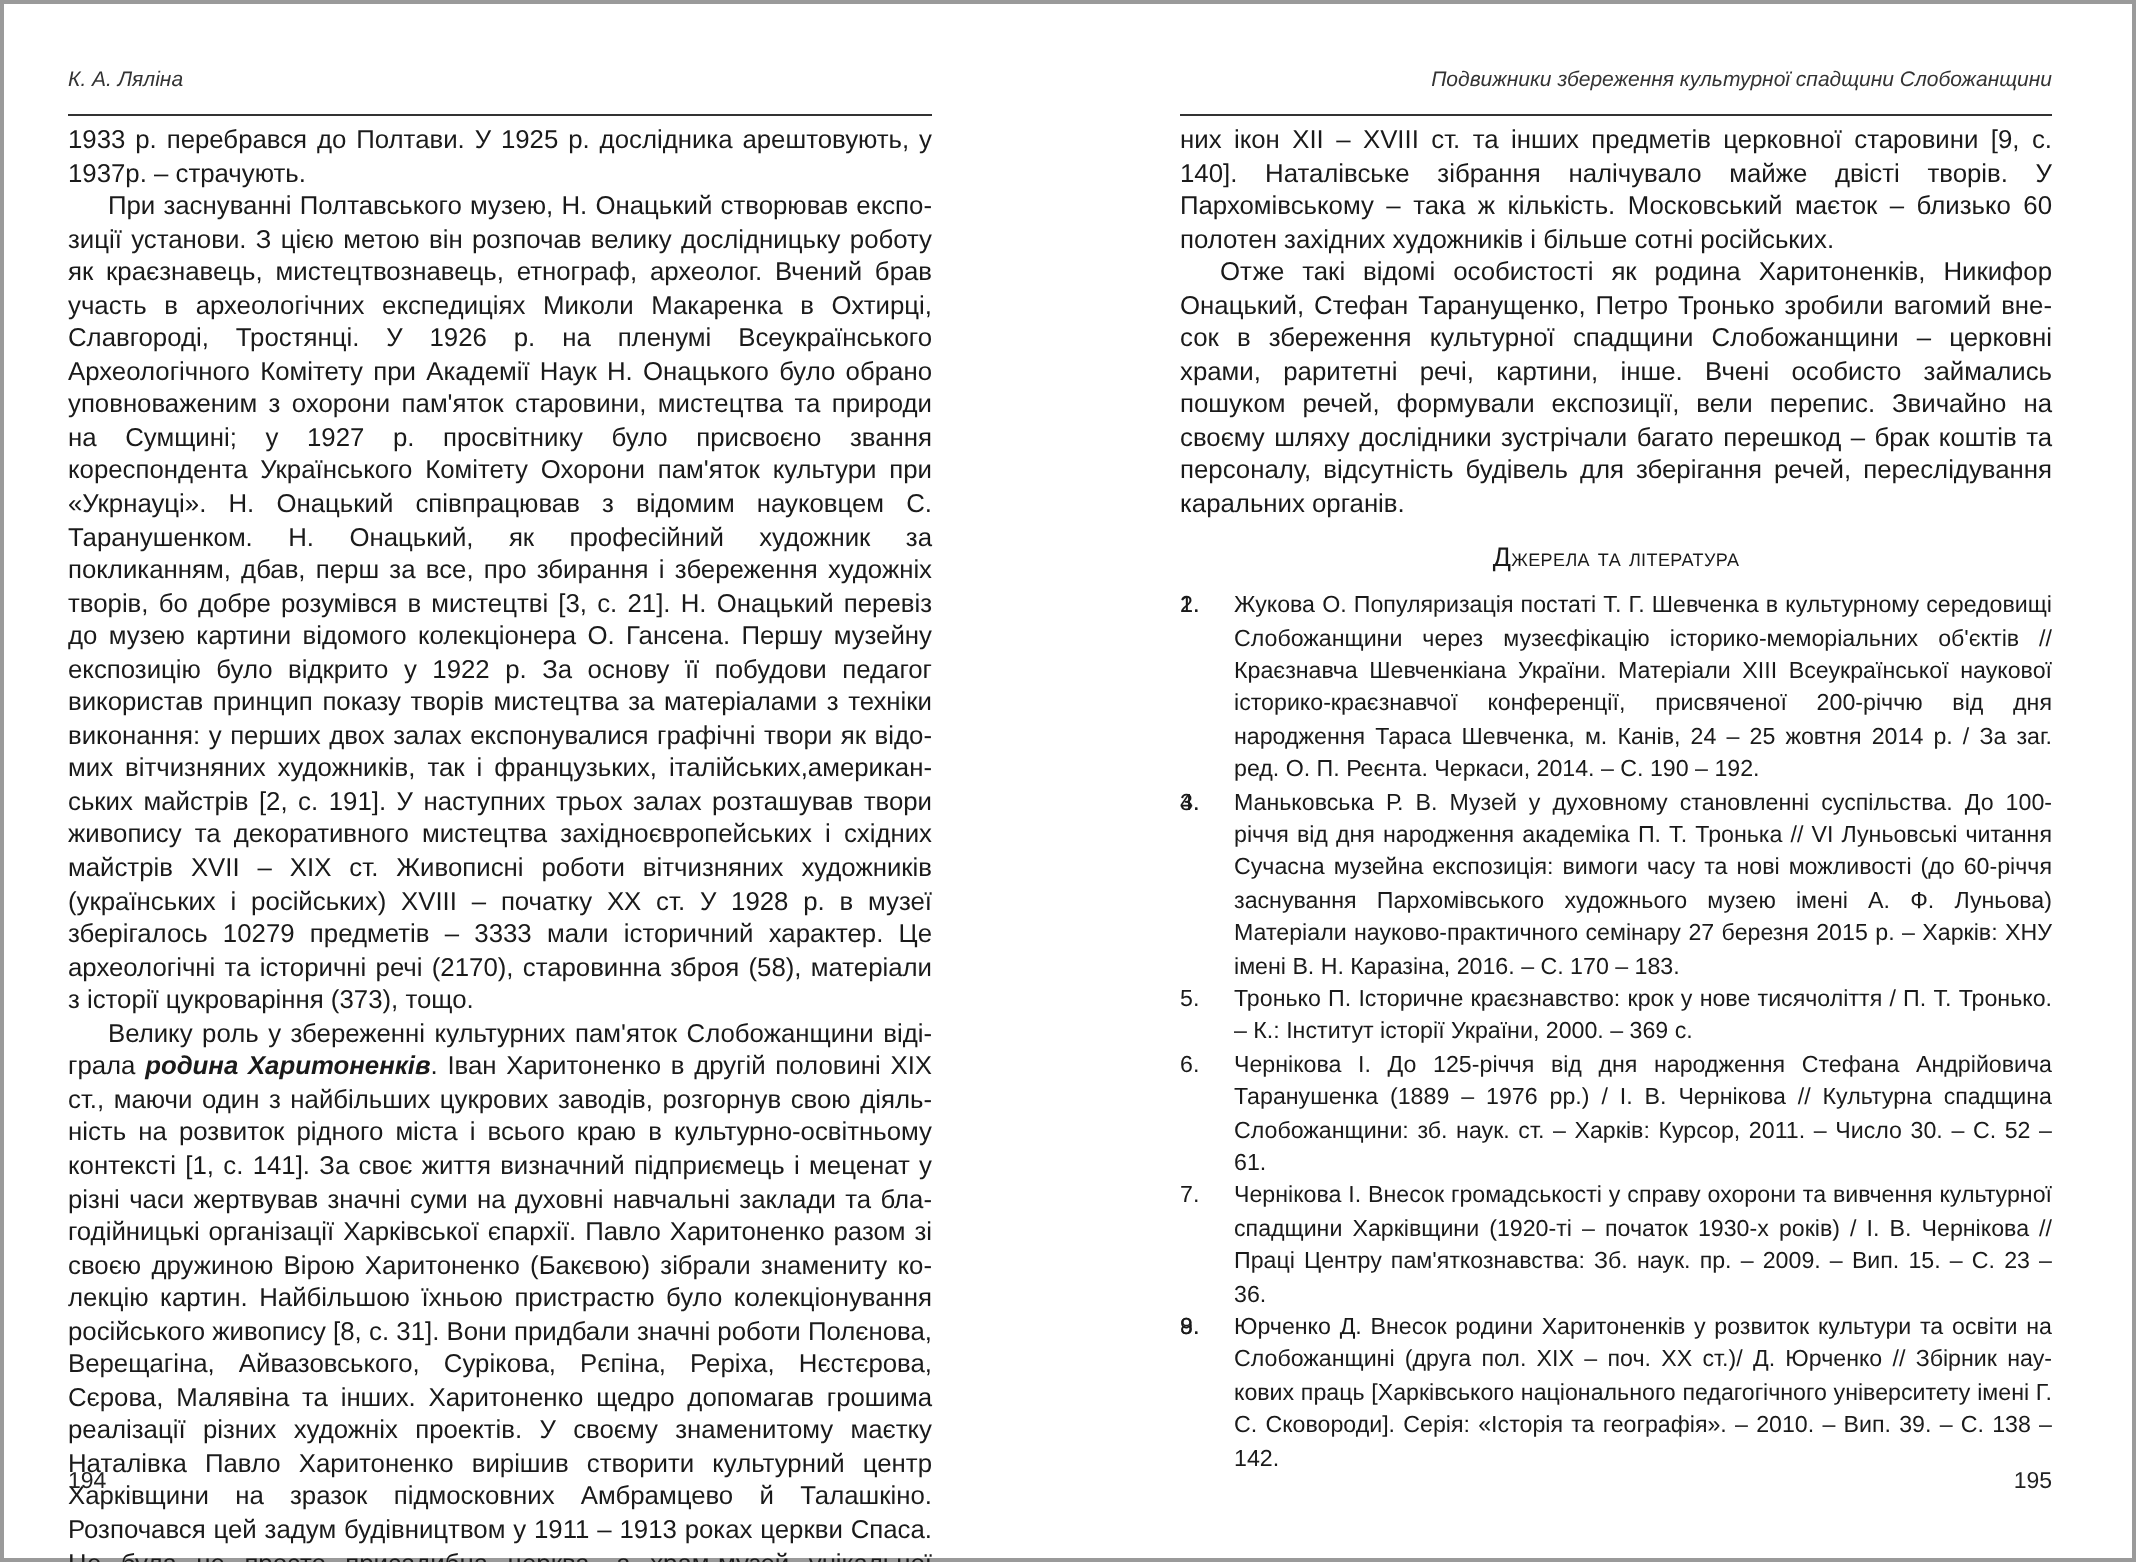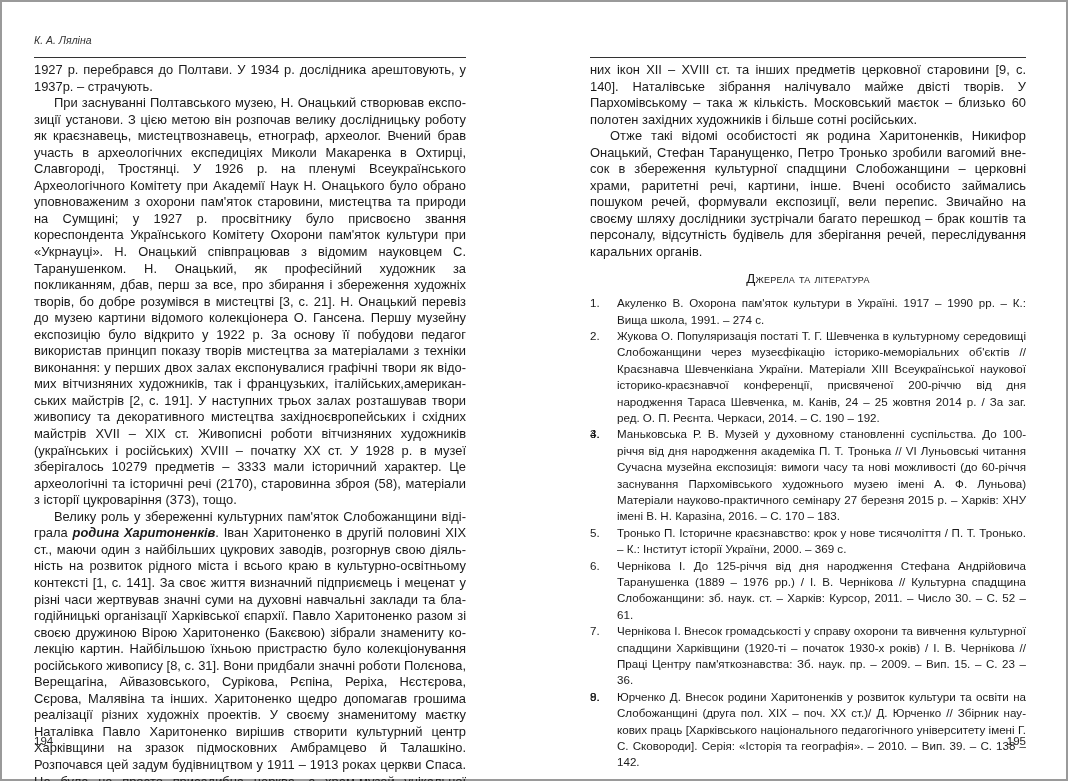--- a/index.html
+++ b/index.html
@@ -48,39 +48,40 @@
 </head>
 <body>
 
 <div class="spread">
 
   <div class="page page-left">
     <div class="running-head">К. А. Ляліна</div>
     <div class="head-rule"></div>
 
     <div class="body-text">
-      <p class="no-indent">1927 р. перебрався до Полтави. У 1934 р. дослідника арештовують, у 1937р. – страчують.</p>
+      <p class="no-indent">1933 р. перебрався до Полтави. У 1925 р. дослідника арештовують, у 1937р. – страчують.</p>
       <p>При заснуванні Полтавського музею, Н. Онацький створював експо­зиції установи. З цією метою він розпочав велику дослідницьку роботу як краєзнавець, мистецтвознавець, етнограф, археолог. Вчений брав участь в археологічних експедиціях Миколи Макаренка в Охтирці, Славгороді, Тростянці. У 1926 р. на пленумі Всеукраїнського Археологічного Комітету при Академії Наук Н. Онацького було обрано уповноваженим з охорони пам'яток старовини, мистецтва та природи на Сумщині; у 1927 р. про­світнику було присвоєно звання кореспондента Українського Комітету Охорони пам'яток культури при «Укрнауці». Н. Онацький спів­працював з відомим науковцем С. Таранушенком. Н. Онацький, як професійний ху­дожник за покликанням, дбав, перш за все, про збирання і збереження художніх творів, бо добре розумівся в мистецтві [3, с. 21]. Н. Онацький перевіз до музею картини відомого колекціонера О. Гансена. Першу му­зейну експозицію було відкрито у 1922 р. За основу її побудови педагог використав принцип показу творів мистецтва за матеріалами з техніки виконання: у перших двох залах експонувалися графічні твори як відо­мих вітчизняних художників, так і французьких, італійських,американ­ських майстрів [2, с. 191]. У наступних трьох залах розташував твори живопису та декоративного мистецтва західноєвропейських і східних майстрів XVII – XIX ст. Живописні роботи вітчизняних художників (україн­ських і російських) XVIII – початку XX ст. У 1928 р. в музеї зберігалось 10279 предметів – 3333 мали історичний характер. Це археологічні та історичні речі (2170), старовинна зброя (58), матеріали з історії цукро­варіння (373), тощо.</p>
       <p><span>Велику роль у збереженні культурних пам'яток Слобожанщини віді­грала </span><b>родина Харитоненків</b><span>. Іван Харитоненко в другій половині XIX ст., маючи один з найбільших цукрових заводів, розгорнув свою діяль­ність на розвиток рідного міста і всього краю в культурно-освітньому контексті [1, с. 141]. За своє життя визначний підприємець і меценат у різні часи жертвував значні суми на духовні навчальні заклади та бла­годійницькі організації Харківської єпархії. Павло Харитоненко разом зі своєю дружиною Вірою Харитоненко (Бакєвою) зібрали знамениту ко­лекцію картин. Найбільшою їхньою пристрастю було колекціонування російського живопису [8, с. 31]. Вони придбали значні роботи Полєнова, Верещагіна, Айвазовського, Сурікова, Рєпіна, Реріха, Нєстєрова, Сєрова, Малявіна та інших. Харитоненко щедро допомагав грошима реалізації різних художніх проектів. У своєму знаменитому маєтку Наталівка Павло Харитоненко вирішив створити культурний центр Харківщини на зразок підмосковних Амбрамцево й Талашкіно. Розпочався цей задум будівни­цтвом у 1911 – 1913 роках церкви Спаса. Це була не просто присадиб­на церква, а храм-музей унікальної колекції П. Харитоненка старовин-</span></p>
     </div>
 
     <div class="folio">194</div>
   </div>
 
   <div class="page page-right">
+    <div class="running-head">Подвижники збереження культурної спадщини Слобожанщини</div>
     <div class="head-rule"></div>
 
     <div class="body-text">
       <p class="no-indent">них ікон XII – XVIII ст. та інших предметів церковної старовини [9, с. 140]. Наталівське зібрання налічувало майже двісті творів. У Пархомівському – така ж кількість. Московський маєток – близько 60 полотен західних ху­дожників і більше сотні російських.</p>
       <p>Отже такі відомі особистості як родина Харитоненків, Никифор Онацький, Стефан Таранущенко, Петро Тронько зробили вагомий вне­сок в збереження культурної спадщини Слобожанщини – церковні храми, раритетні речі, картини, інше. Вчені особисто займались пошуком речей, формували експозиції, вели перепис. Звичайно на своєму шляху дослід­ники зустрічали багато перешкод – брак коштів та персоналу, відсутність будівель для зберігання речей, переслідування каральних органів.</p>
 
       <div class="section-title">Джерела та література</div>
 
       <ol class="refs">
-        <li><span class="num">1.</span><span>Акуленко В. Охорона пам'яток культури в Україні. 1917 – 1990 рр. – К.: Вища школа, 1991. – 274 с.</span></li>
+        <li><span class="num">1.</span></li>
         <li><span class="num">2.</span><span>Жукова О. Популяризація постаті Т. Г. Шевченка в культурному середови­щі Слобожанщини через музеєфікацію історико-меморіальних об'єктів // Краєзнавча Шевченкіана України. Матеріали XIII Всеукраїнської наукової істо­рико-краєзнавчої конференції, присвяченої 200-річчю від дня народження Тараса Шевченка, м. Канів, 24 – 25 жовтня 2014 р. / За заг. ред. О. П. Реєнта. Черкаси, 2014. – С. 190 – 192.</span></li>
         <li><span class="num">3.</span></li>
         <li><span class="num">4.</span><span>Маньковська Р. В. Музей у духовному становленні суспільства. До 100-річчя від дня народження академіка П. Т. Тронька // VI Луньовські читання Сучасна музейна експозиція: вимоги часу та нові можливості (до 60-річчя заснуван­ня Пархомівського художнього музею імені А. Ф. Луньова) Матеріали науко­во-практичного семінару 27 березня 2015 р. – Харків: ХНУ імені В. Н. Каразіна, 2016. – С. 170 – 183.</span></li>
         <li><span class="num">5.</span><span>Тронько П. Історичне краєзнавство: крок у нове тисячоліття / П. Т. Тронько. – К.: Інститут історії України, 2000. – 369 с.</span></li>
         <li><span class="num">6.</span><span>Чернікова І. До 125-річчя від дня народження Стефана Андрійовича Таранушенка (1889 – 1976 рр.) / І. В. Чернікова // Культурна спадщина Слобожанщини: зб. наук. ст. – Харків: Курсор, 2011. – Число 30. – С. 52 – 61.</span></li>
         <li><span class="num">7.</span><span>Чернікова І. Внесок громадськості у справу охорони та вивчення культурної спадщини Харківщини (1920-ті – початок 1930-х років) / І. В. Чернікова // Праці Центру пам'яткознавства: Зб. наук. пр. – 2009. – Вип. 15. – С. 23 – 36.</span></li>
         <li><span class="num">8.</span></li>
         <li><span class="num">9.</span><span>Юрченко Д. Внесок родини Харитоненків у розвиток культури та освіти на Слобожанщині (друга пол. XIX – поч. XX ст.)/ Д. Юрченко // Збірник нау­кових праць [Харківського національного педагогічного університету імені Г. С. Сковороди]. Серія: «Історія та географія». – 2010. – Вип. 39. – С. 138 – 142.</span></li>
       </ol>
     </div>

